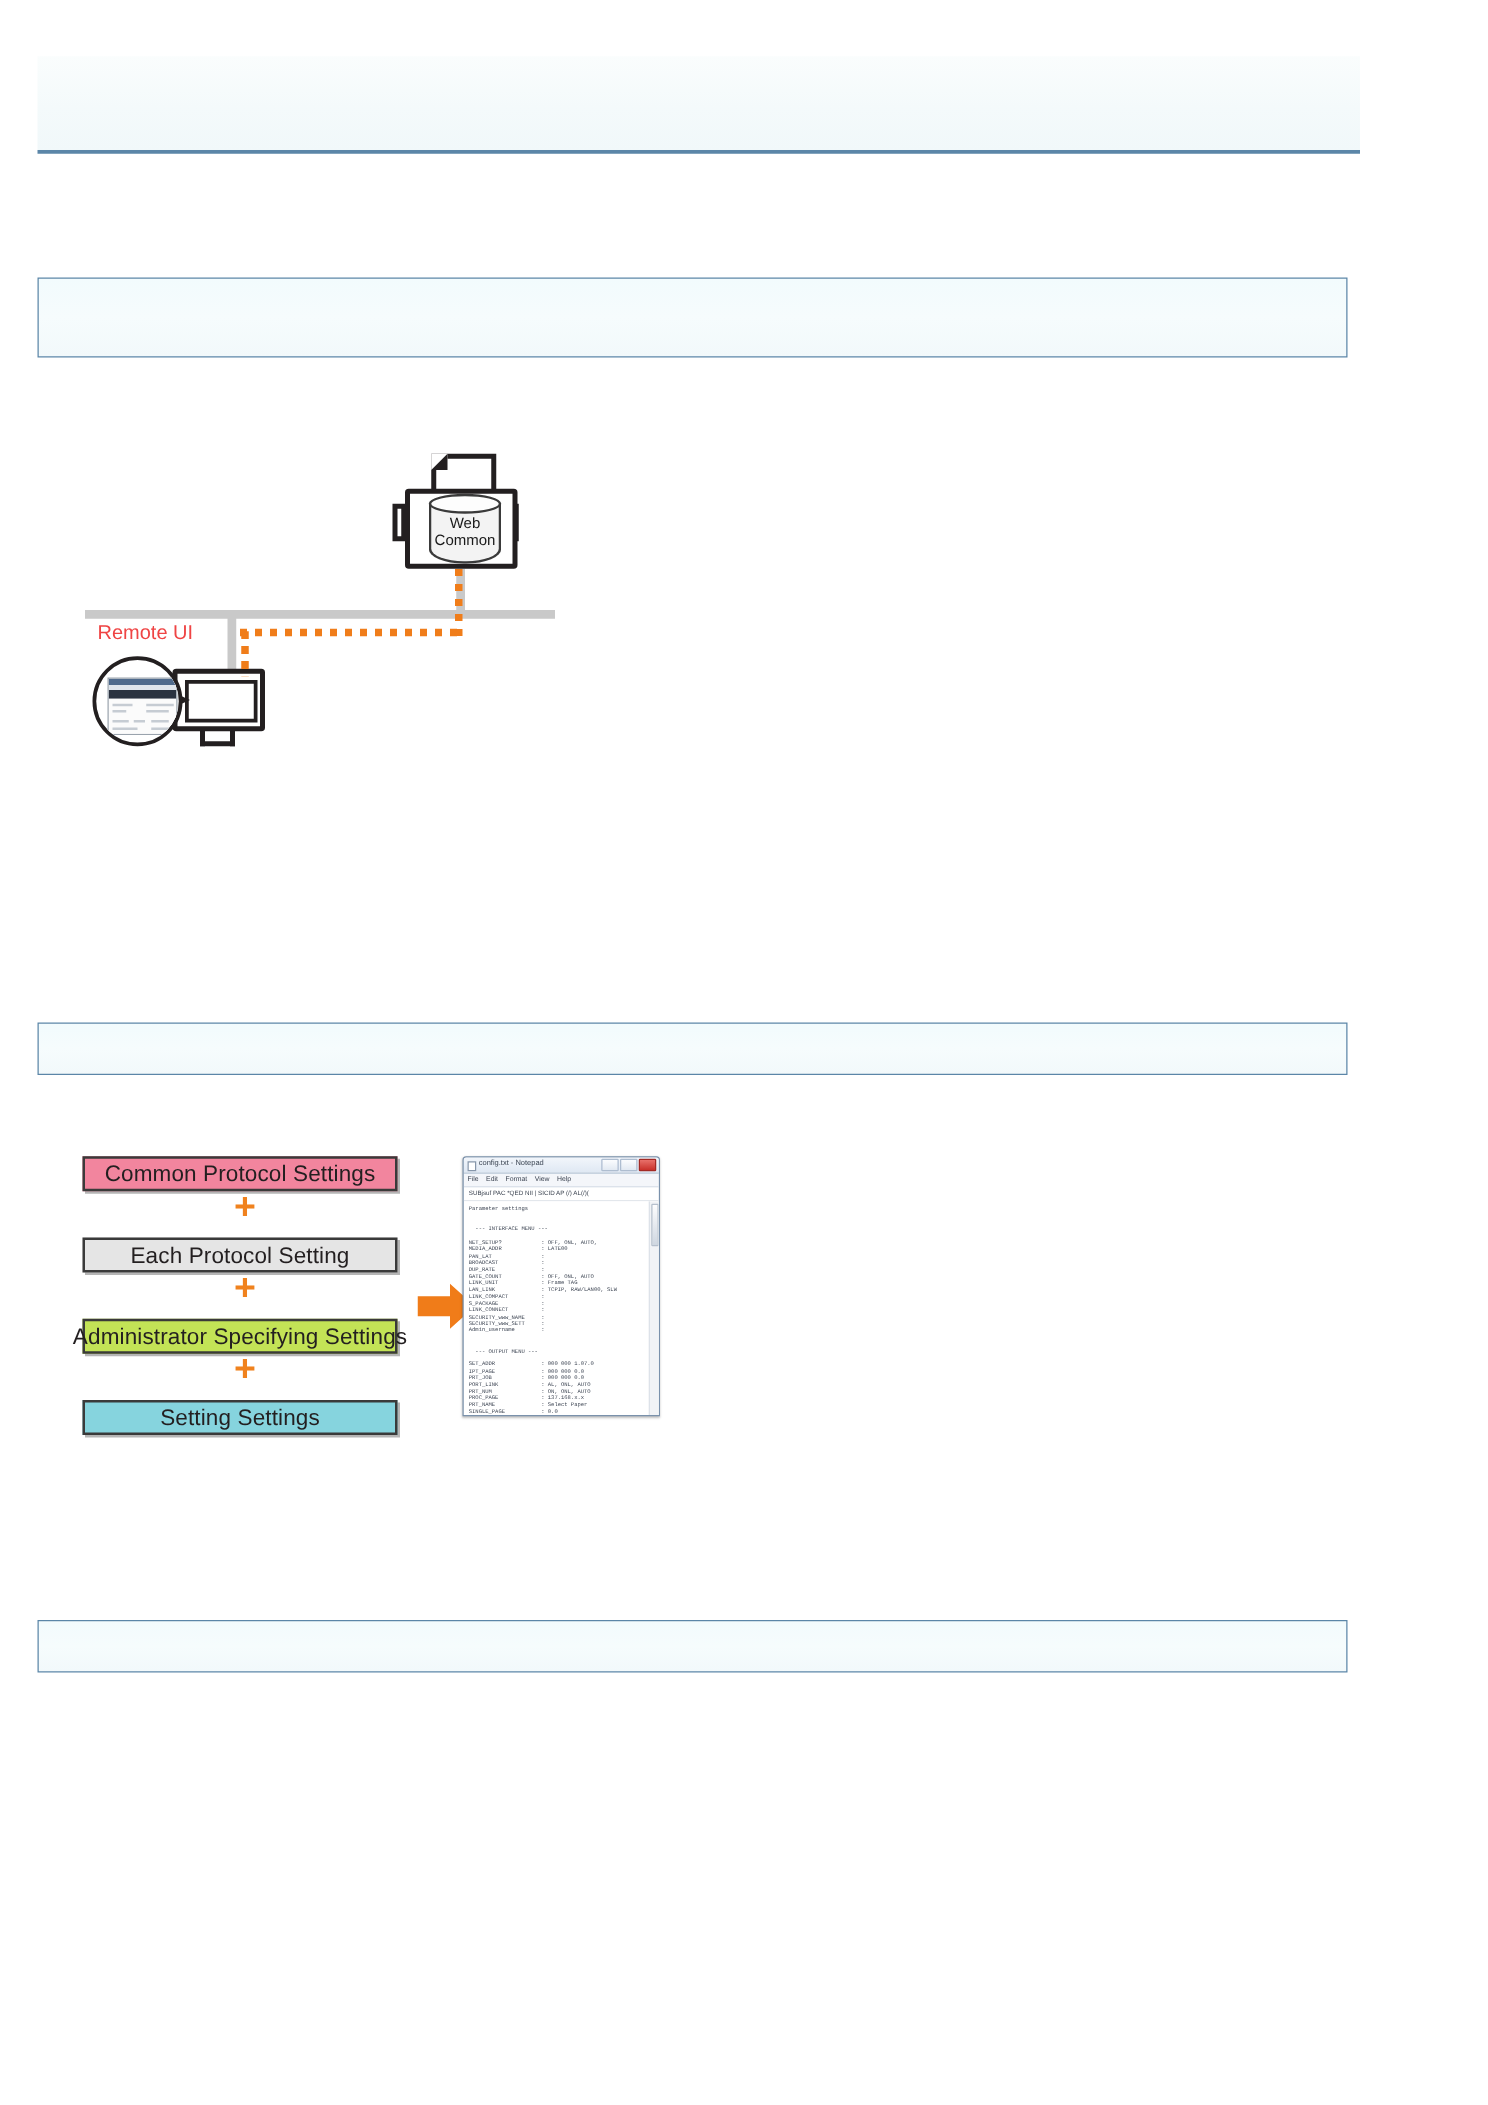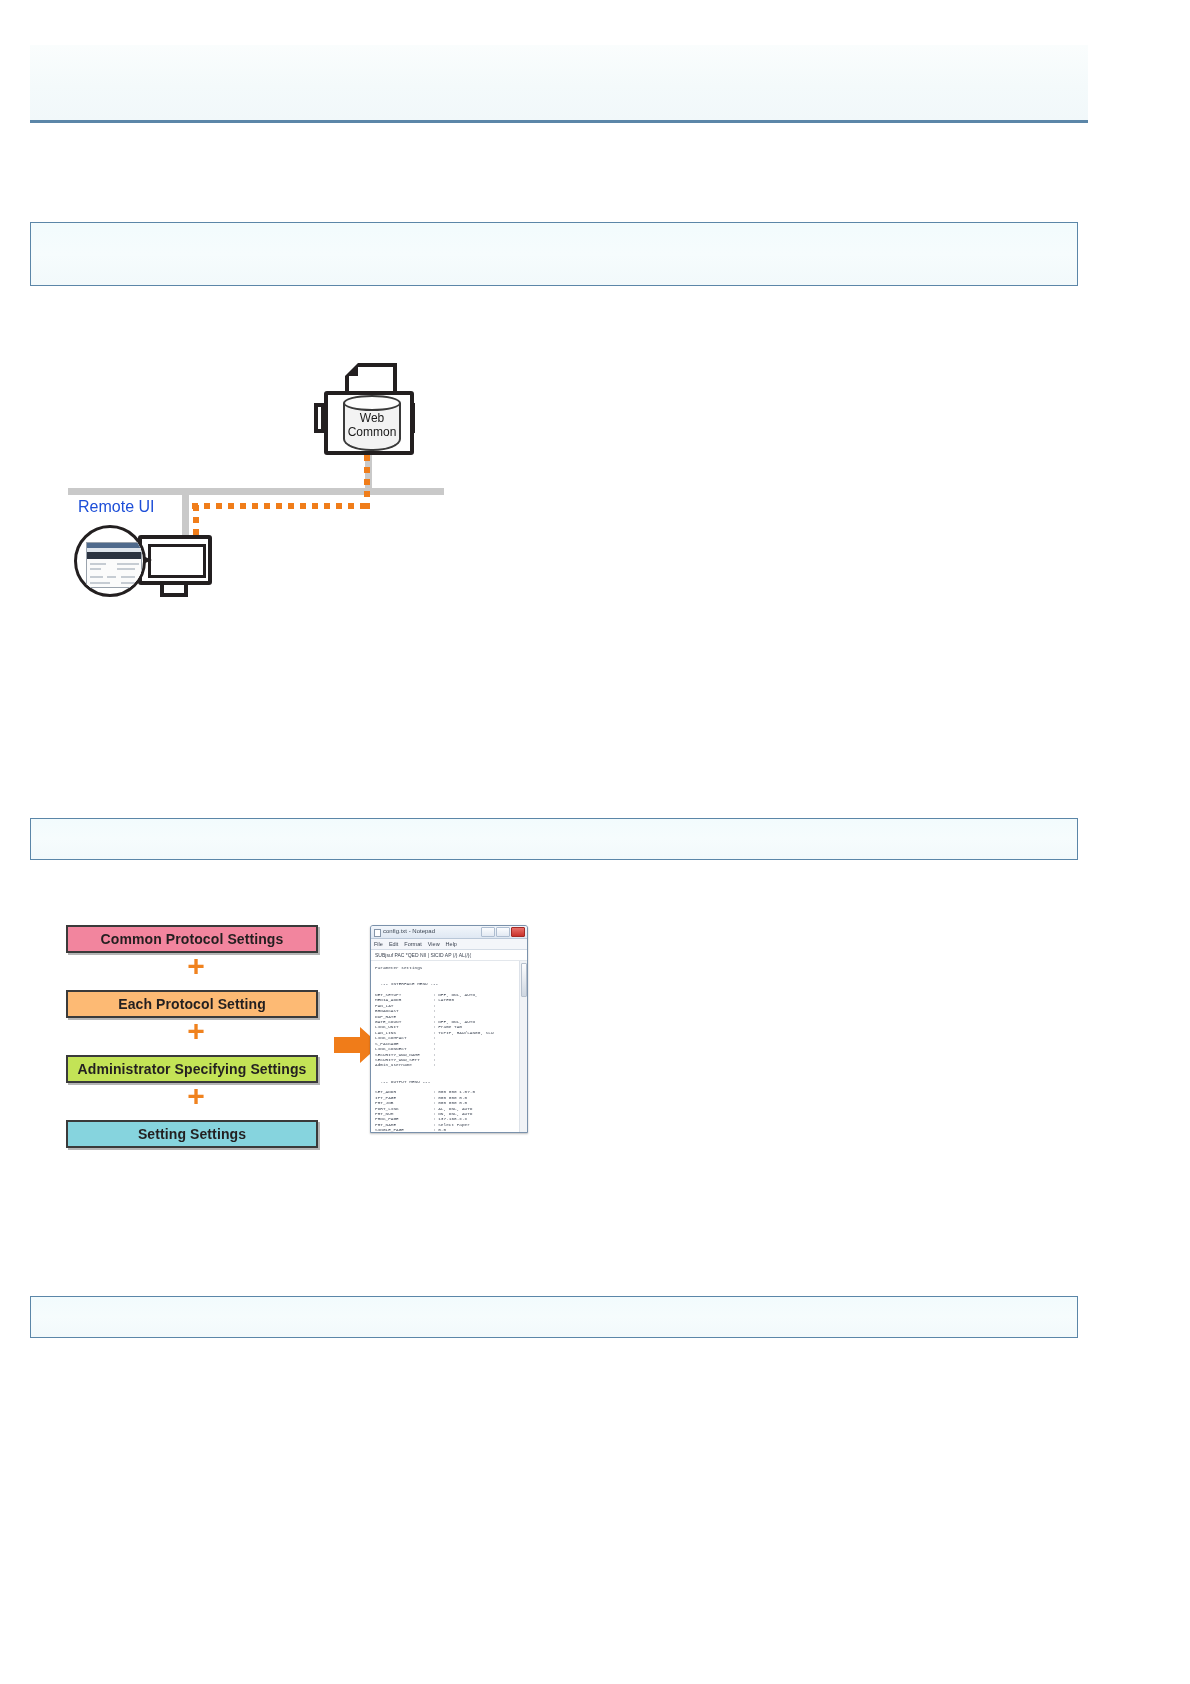--- a/index.html
+++ b/index.html
@@ -197,21 +197,21 @@
     border-right: 4px solid #231f20;
     border-bottom: 4px solid #231f20;
     background: #fff;
     z-index: 2;
   }
   
   .remote-ui-label {
     position: absolute;
     left: 18px; top: 143px;
     font-size: 16px;
-    color: #1d4ed8;
+    color: #ef4444;
     z-index: 6;
   }
   
   .callout {
     position: absolute;
     left: 14px; top: 170px;
     width: 72px; height: 72px;
     border: 3px solid #231f20;
     border-radius: 50%;
     background: #ffffff;
@@ -276,23 +276,23 @@
     left: 6px;
     width: 252px;
     height: 28px;
     border: 2px solid #3a3a3a;
     box-shadow: 2px 2px 0 rgba(90,90,90,.45);
     display: flex;
     align-items: center;
     justify-content: center;
   }
   .setbox span {
-    font-size: 14px;
+    font-size: 18px;
     color: #231f20;
-    font-weight: bold;
+    font-weight: normal;
     letter-spacing: .1px;
     white-space: nowrap;
   }
   #setbox-0 { top: 10px;  }
   #setbox-1 { top: 75px;  }
   #setbox-2 { top: 140px; }
   #setbox-3 { top: 205px; }
 
   .plus {
     position: absolute;
@@ -485,21 +485,21 @@
     <div class="section-bar-text"></div>
   </div>
 
   <div class="fig2">
 
     <div class="setbox" id="setbox-0" style="background:#f2859e;">
       <span>Common Protocol Settings</span>
     </div>
     <div class="plus" id="plus-0">+</div>
 
-    <div class="setbox" id="setbox-1" style="background:#fdba74;">
+    <div class="setbox" id="setbox-1" style="background:#e5e5e5;">
       <span>Each Protocol Setting</span>
     </div>
     <div class="plus" id="plus-1">+</div>
 
     <div class="setbox" id="setbox-2" style="background:#c3e356;">
       <span>Administrator Specifying Settings</span>
     </div>
     <div class="plus" id="plus-2">+</div>
 
     <div class="setbox" id="setbox-3" style="background:#86d4de;">

